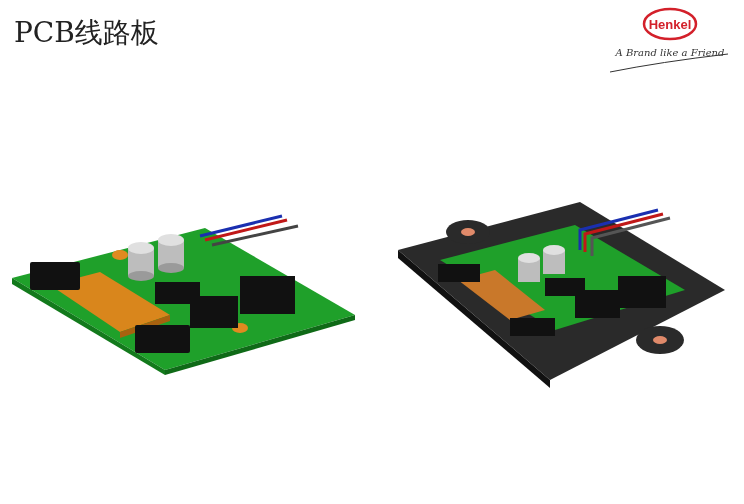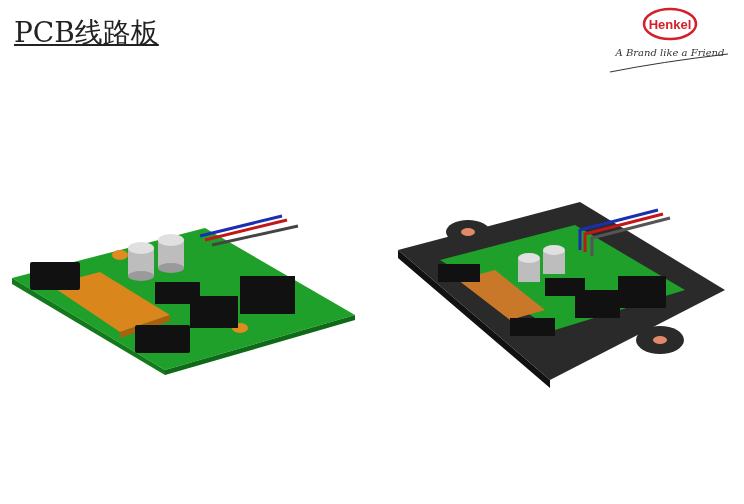--- a/index.html
+++ b/index.html
@@ -1,17 +1,17 @@
 <!DOCTYPE html>
 <html><head>
 <meta charset="utf-8">
 <style>
   html, body { margin:0; padding:0; background:#ffffff; }
   body { width:744px; height:504px; position:relative; overflow:hidden; font-family:"DejaVu Serif", serif; }
-  .title { position:absolute; left:14px; top:14px; font-size:28px; color:#222; font-family:"DejaVu Serif","Liberation Serif", serif; letter-spacing:0px;text-decoration:underline; }
+  .title { position:absolute; left:14px; top:14px; font-size:28px; color:#222; font-family:"DejaVu Serif","Liberation Serif", serif; letter-spacing:0px; }
   .logo { position:absolute; left:600px; top:4px; width:140px; height:80px;text-decoration:underline; }
   .fig { position:absolute; }
 </style>
 </head>
 <body>
 
 <div class="title">PCB线路板</div>
 
 <div class="logo">
   <svg width="140" height="80" viewBox="0 0 140 80">

